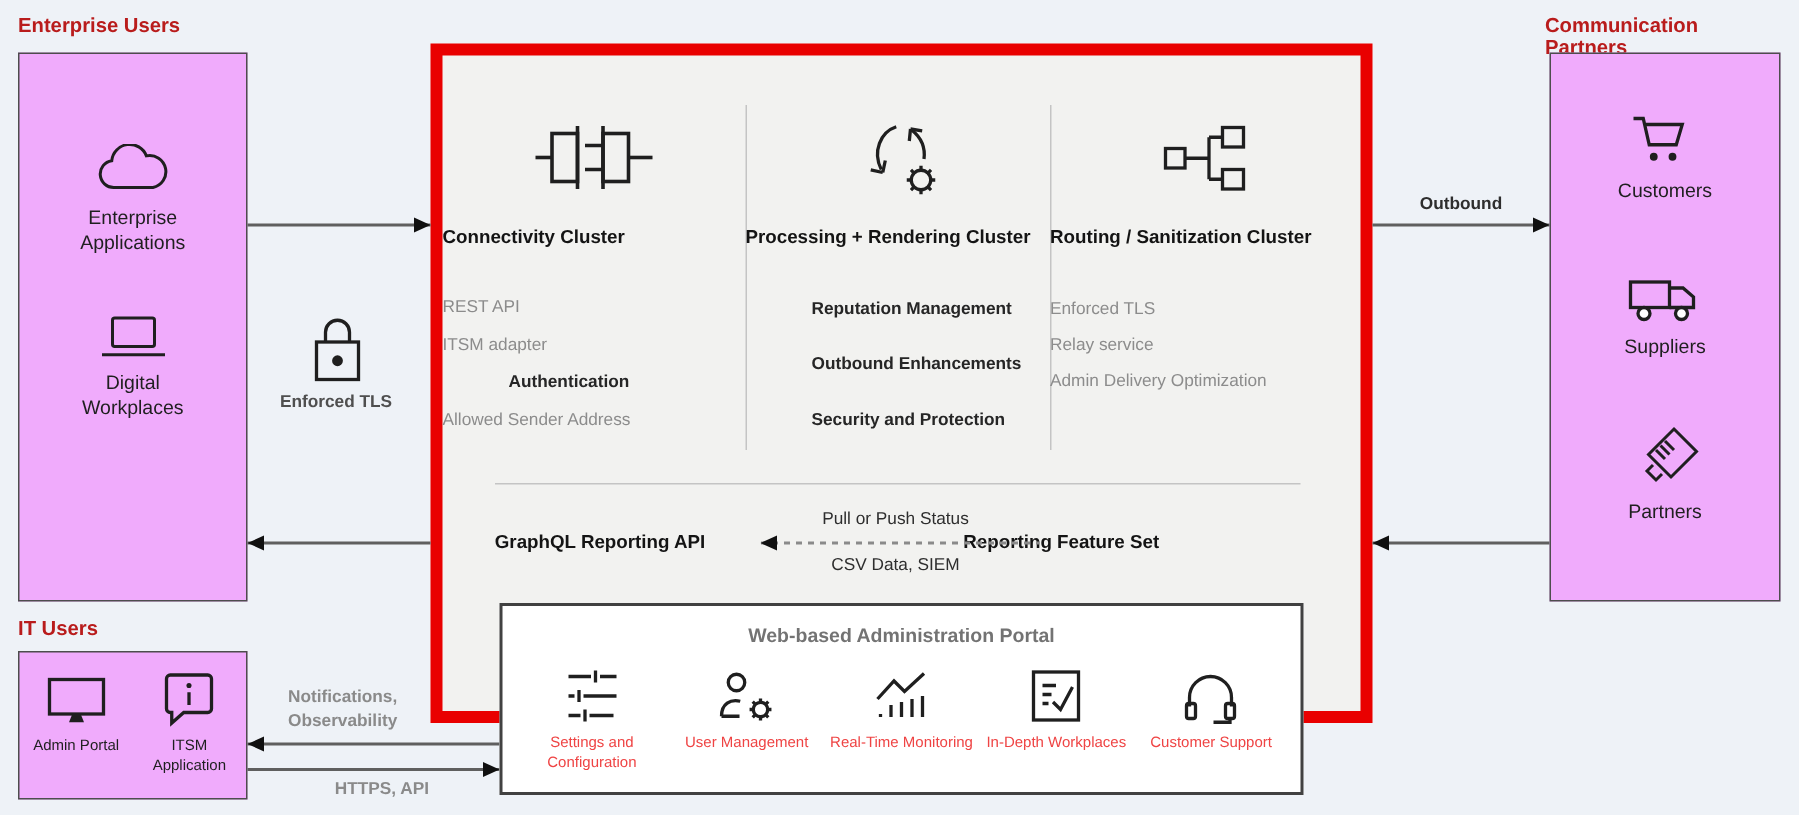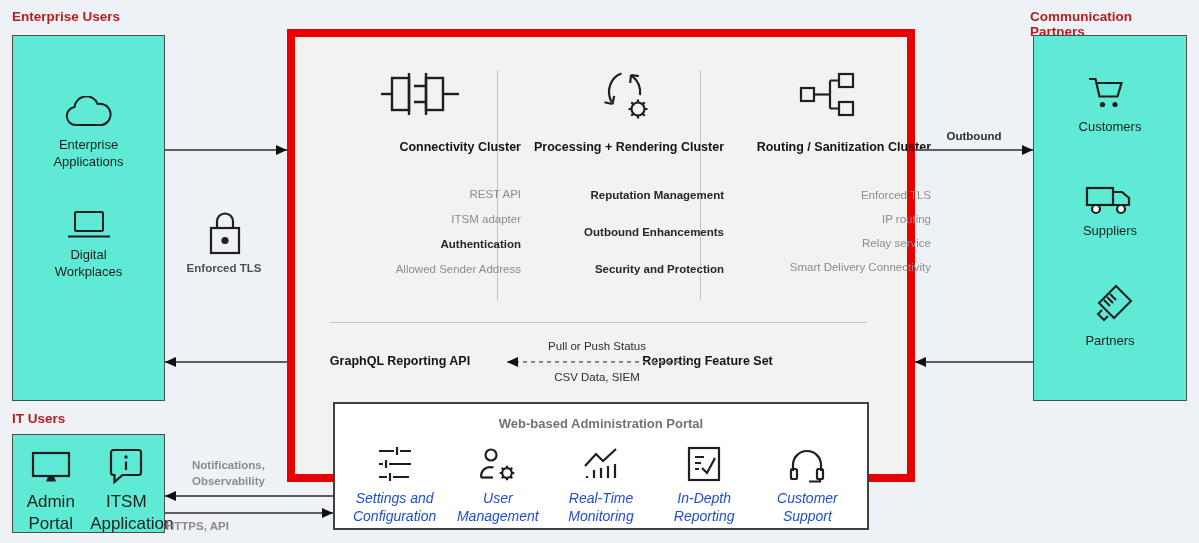--- a/index.html
+++ b/index.html
@@ -2,36 +2,36 @@
 <html><head>
 <meta charset="utf-8">
 <style>
   * { margin:0; padding:0; box-sizing:border-box; }
   html,body { background:#eef2f7; }
   body { font-family:"Liberation Sans","DejaVu Sans",sans-serif; color:#1f1f1f; }
   .stage { position:relative; width:1199px; height:543px; background:#eef2f7; overflow:hidden; }
 
   .outer-title { position:absolute; font-size:13.5px; font-weight:bold; color:#b91c1c; text-align:left; }
 
-  .wbox { position:absolute; background:#5eead4; border:1.5px solid #4d4d4d; }
+  .wbox { position:absolute; background:#f0abfc; border:1.5px solid #4d4d4d; }
   .group { position:absolute; left:0; width:100%; text-align:center; }
   .gicon { display:flex; justify-content:center; margin-bottom:7px; }
   .glabel { font-size:13px; color:#1f1f1f; line-height:1.3; margin:0 auto; }
 
   
   .panel { position:absolute; left:287px; top:29px; width:628px; height:453px;
            background:#f2f2f0; border:8px solid #e90000; z-index:1; }
-  .cluster { position:absolute; top:1px; height:285px; text-align:right;margin-left:24px; }
+  .cluster { position:absolute; top:12px; height:285px; text-align:left; }
   .cl-icon { position:absolute; top:28px; left:0; width:100%; height:56px;
              display:flex; align-items:center; justify-content:center; }
   .cl-title { position:absolute; top:102px; left:0; width:100%; font-size:12.5px;
               font-weight:bold; color:#141414; white-space:nowrap; }
   .cl-items { position:absolute; left:0; width:100%; }
   .item { font-size:11.5px; color:#8c8c8c; line-height:14px; }
-  .item.strong { color:#262626; font-weight:bold; }
+  .item.strong { color:#262626; font-weight:bold;padding-left:44px; }
   .vdiv { position:absolute; width:1px; background:#c4c4c4; top:33px; height:230px; }
   .hdiv { position:absolute; height:1px; background:#c4c4c4; top:285px; left:35px; width:537px; }
   .rep-label { position:absolute; font-size:12.5px; font-weight:bold; color:#141414; text-align:center; }
   .flow-label { position:absolute; font-size:11.5px; color:#2e2e2e; text-align:center; }
 
   
   .arrow { position:absolute; height:2px; background:#5f5f5f; z-index:2; }
   .arrow.dashed { background:repeating-linear-gradient(90deg,#8a8a8a 0 4px,transparent 4px 8px); }
   .arrow.head-right::after { content:""; position:absolute; right:0; top:50%; transform:translateY(-50%);
       width:0; height:0; border-left:11px solid #101010; border-top:5px solid transparent; border-bottom:5px solid transparent; }
@@ -41,26 +41,26 @@
   .conn-label.dark { color:#2e2e2e; }
 
   
   .portal { position:absolute; left:333px; top:402px; width:536px; height:128px;
             background:#ffffff; border:2px solid #414141; z-index:3; }
   .portal-title { position:absolute; top:12px; left:0; width:100%; text-align:center;
                   font-size:13px; font-weight:bold; color:#737373; }
   .features { position:absolute; top:38px; left:8px; right:8px; display:flex; }
   .feature { flex:1; text-align:center; }
   .f-icon { height:44px; display:flex; align-items:center; justify-content:center; }
-  .f-label { font-size:14px; color:#1d4ed8; line-height:1.3; max-width:100px; margin:3px auto 0;font-style:italic; }
+  .f-label { font-size:10px; color:#ef4444; line-height:1.3; max-width:100px; margin:3px auto 0; }
 
   .it-row { position:absolute; left:0; top:12px; width:100%; display:flex; }
   .it-item { flex:1; text-align:center; }
   .it-icon { height:38px; display:flex; align-items:flex-end; justify-content:center; margin-bottom:6px; }
-  .it-label { font-size:17px; color:#1f1f1f; line-height:1.3; max-width:72px; margin:0 auto; }
+  .it-label { font-size:10px; color:#1f1f1f; line-height:1.3; max-width:72px; margin:0 auto; }
 
   svg { display:block; }
 </style>
 </head>
 <body>
 
 <div class="stage">
 
   <div class="outer-title" style="left:12px;top:9px;width:153px">Enterprise Users</div>
 
@@ -146,23 +146,22 @@
           <path d="M15 23.5 H31"></path>
           <path d="M31 9.5 V37.5"></path>
           <path d="M31 9.5 H40 M31 37.5 H40"></path>
           <rect x="40" y="3" width="14" height="13"></rect>
           <rect x="40" y="31" width="14" height="13"></rect>
         </svg>
       </div>
       <div class="cl-title">Routing / Sanitization Cluster</div>
       <div class="cl-items" style="top:150px">
         <div class="item" style="margin-bottom:10px">Enforced TLS</div>
-        <div class="item" style="margin-bottom:10px">IP routing</div>
         <div class="item" style="margin-bottom:10px">Relay service</div>
-        <div class="item">Smart Delivery Connectivity</div>
+        <div class="item">Admin Delivery Optimization</div>
       </div>
     </div>
 
     <div class="hdiv"></div>
 
     <div class="rep-label" style="left:5px;top:317px;width:200px">GraphQL Reporting API</div>
     <div class="rep-label" style="left:310px;top:317px;width:205px">Reporting Feature Set</div>
     <div class="flow-label" style="left:202px;top:303px;width:200px">Pull or Push Status</div>
     <div class="flow-label" style="left:202px;top:334px;width:200px">CSV Data, SIEM</div>
     <div class="arrow dashed head-left" style="left:212px;top:324px;width:186px"></div>
@@ -204,21 +203,21 @@
         <div class="f-label">Real-Time Monitoring</div>
       </div>
       <div class="feature">
         <div class="f-icon">
           <svg width="38" height="36" viewBox="0 0 38 36" stroke="#1f1f1f" stroke-width="2.2" fill="none">
             <rect x="4" y="2" width="30" height="32"></rect>
             <path d="M10 11 H19 M10 17 H16 M10 23 H14"></path>
             <path d="M17 22 L22 27 L30 12"></path>
           </svg>
         </div>
-        <div class="f-label">In-Depth Reporting</div>
+        <div class="f-label">In-Depth Workplaces</div>
       </div>
       <div class="feature">
         <div class="f-icon">
           <svg width="40" height="38" viewBox="0 0 40 38" stroke="#1f1f1f" stroke-width="2.2" fill="none">
             <path d="M6 26 V20 A14 14 0 0 1 34 20 V26"></path>
             <rect x="4" y="24" width="6" height="10" rx="1.5"></rect>
             <rect x="30" y="24" width="6" height="10" rx="1.5"></rect>
             <path d="M33 34 V36.5 H22"></path>
           </svg>
         </div>
@@ -290,15 +289,15 @@
   <div class="arrow head-right" style="left:165px;top:149px;width:122px"></div>
   <div class="arrow head-left" style="left:165px;top:361px;width:122px"></div>
 
   <div class="conn-label dark" style="left:915px;top:129px;width:118px;text-align:center">Outbound</div>
   <div class="arrow head-right" style="left:915px;top:149px;width:118px"></div>
   <div class="arrow head-left" style="left:915px;top:361px;width:118px"></div>
 
   <div class="conn-label" style="left:192px;top:458px;width:96px">Notifications, Observability</div>
   <div class="arrow head-left" style="left:165px;top:495px;width:168px"></div>
   <div class="arrow head-right" style="left:165px;top:512px;width:168px"></div>
-  <div class="conn-label" style="left:166px;top:519px;width:120px;text-align:left">HTTPS, API</div>
+  <div class="conn-label" style="left:166px;top:519px;width:120px;text-align:right">HTTPS, API</div>
 
 </div>
 
 </body></html>

